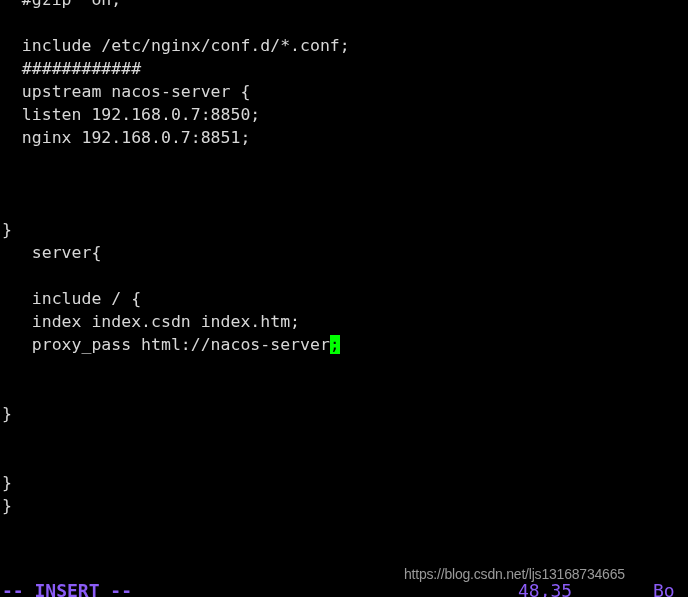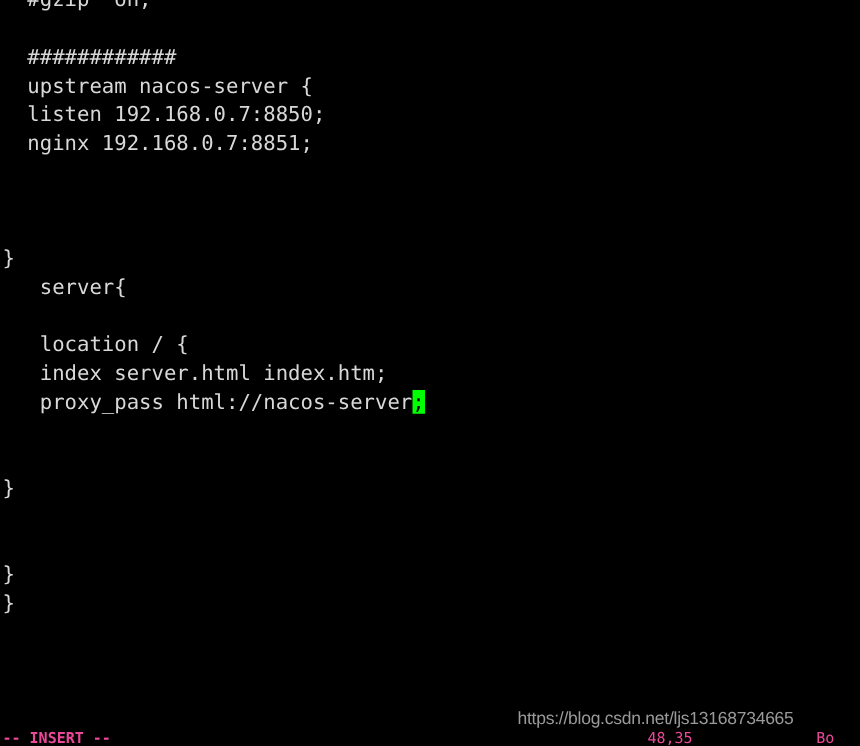--- a/index.html
+++ b/index.html
@@ -31,67 +31,68 @@
     white-space: pre;
     padding-left: 2px;
     letter-spacing: 0px;
   }
   .cursor {
     background: #00ff00;
     color: #000000;
   }
   #watermark {
     position: absolute;
-    left: 414px;
+    left: 404px;
     top: 566px;
     font-family: "Liberation Sans", "DejaVu Sans", sans-serif;
     font-size: 14px;
     line-height: 16px;
     color: #9a9a9a;
     white-space: pre;
     letter-spacing: -0.2px;
   }
   #statusline {
     position: absolute;
     left: 0;
     top: 584px;
     width: 688px;
     height: 13px;
     overflow: hidden;
     white-space: pre;
     font-family: "DejaVu Sans Mono", "Liberation Mono", monospace;
-    font-size: 12px;
+    font-size: 18px;
     line-height: 23px;
     font-weight: bold;
-    color: #ec4899;
+    color: #8b5cf6;
   }
   #statusline .mode  { position: absolute; left: 2px;   top: -5px; }
   #statusline .ruler { position: absolute; left: 518px; top: -5px; font-weight: normal; }
   #statusline .pos   { position: absolute; left: 653px; top: -5px; font-weight: normal; }
 </style>
 </head>
 <body>
 
 <div id="terminal">
 
   <div id="buffer">
     <div class="line">  #gzip  on;</div>
     <div class="line"></div>
+    <div class="line">  include /etc/nginx/conf.d/*.conf;</div>
     <div class="line">  ############</div>
     <div class="line">  upstream nacos-server {</div>
     <div class="line">  listen 192.168.0.7:8850;</div>
     <div class="line">  nginx 192.168.0.7:8851;</div>
     <div class="line"></div>
     <div class="line"></div>
     <div class="line"></div>
     <div class="line">}</div>
     <div class="line">   server{</div>
     <div class="line"></div>
-    <div class="line">   location / {</div>
-    <div class="line">   index server.html index.htm;</div>
+    <div class="line">   include / {</div>
+    <div class="line">   index index.csdn index.htm;</div>
     <div class="line"><span>   proxy_pass html://nacos-server</span><span class="cursor">;</span></div>
     <div class="line"></div>
     <div class="line"></div>
     <div class="line">}</div>
     <div class="line"></div>
     <div class="line"></div>
     <div class="line">}</div>
     <div class="line">}</div>
   </div>
 

